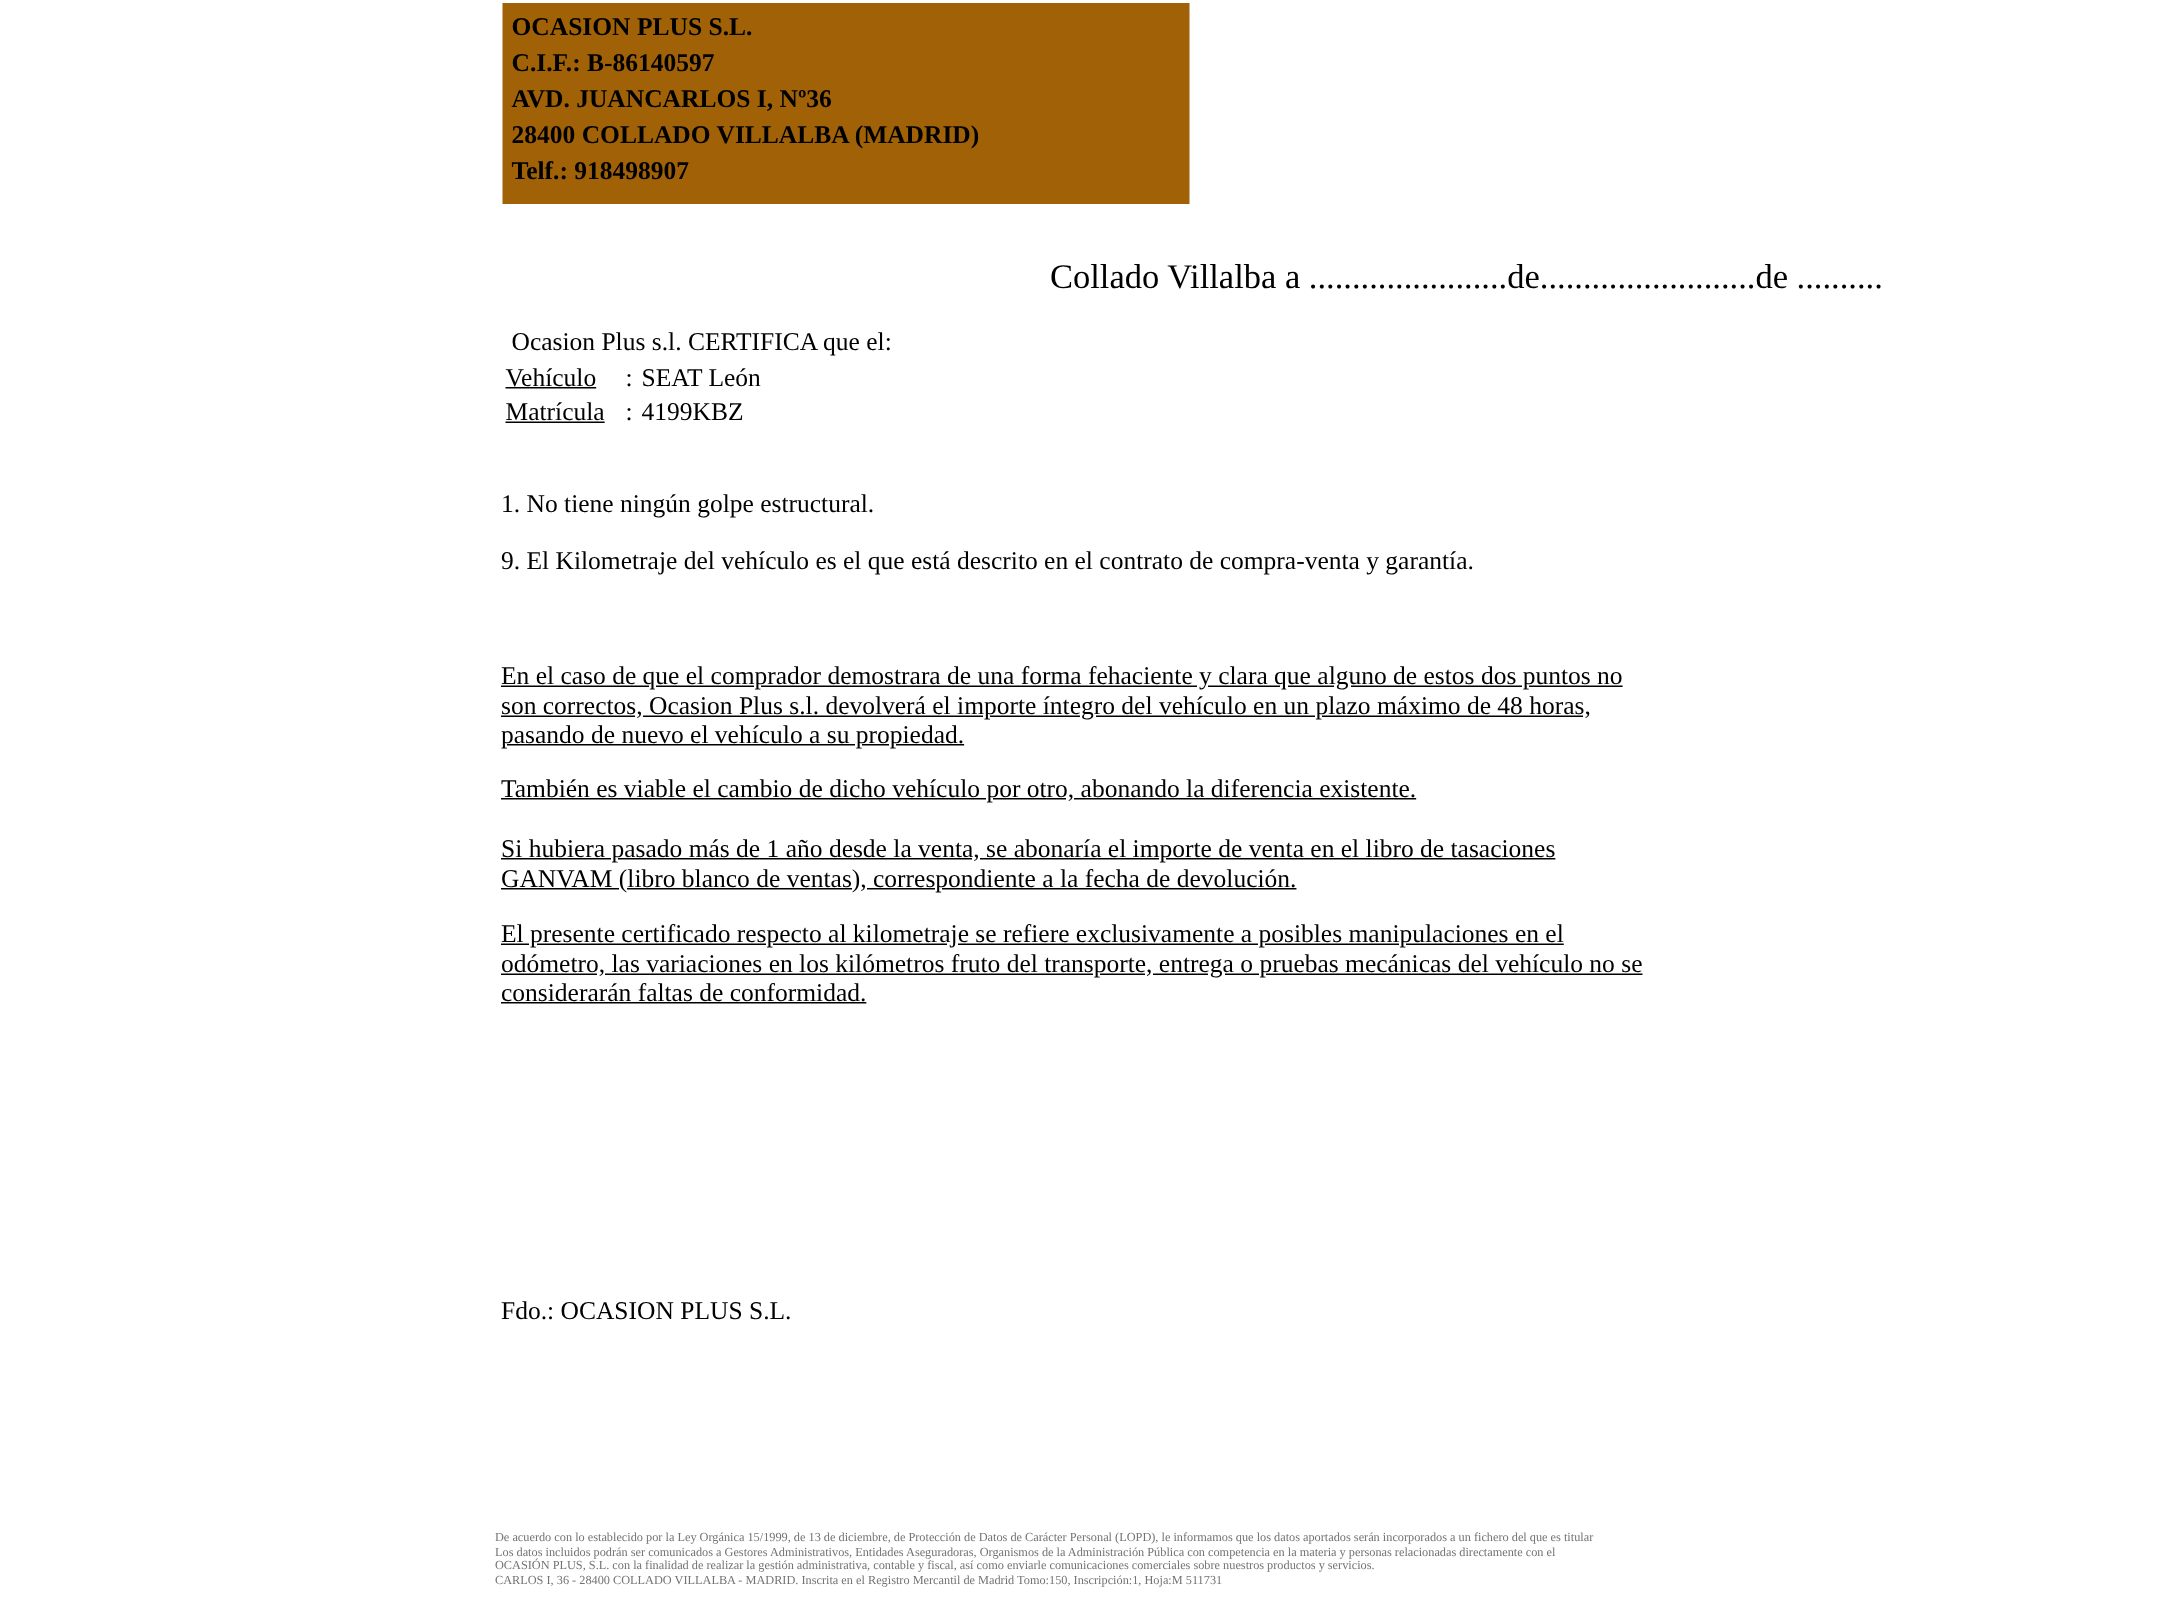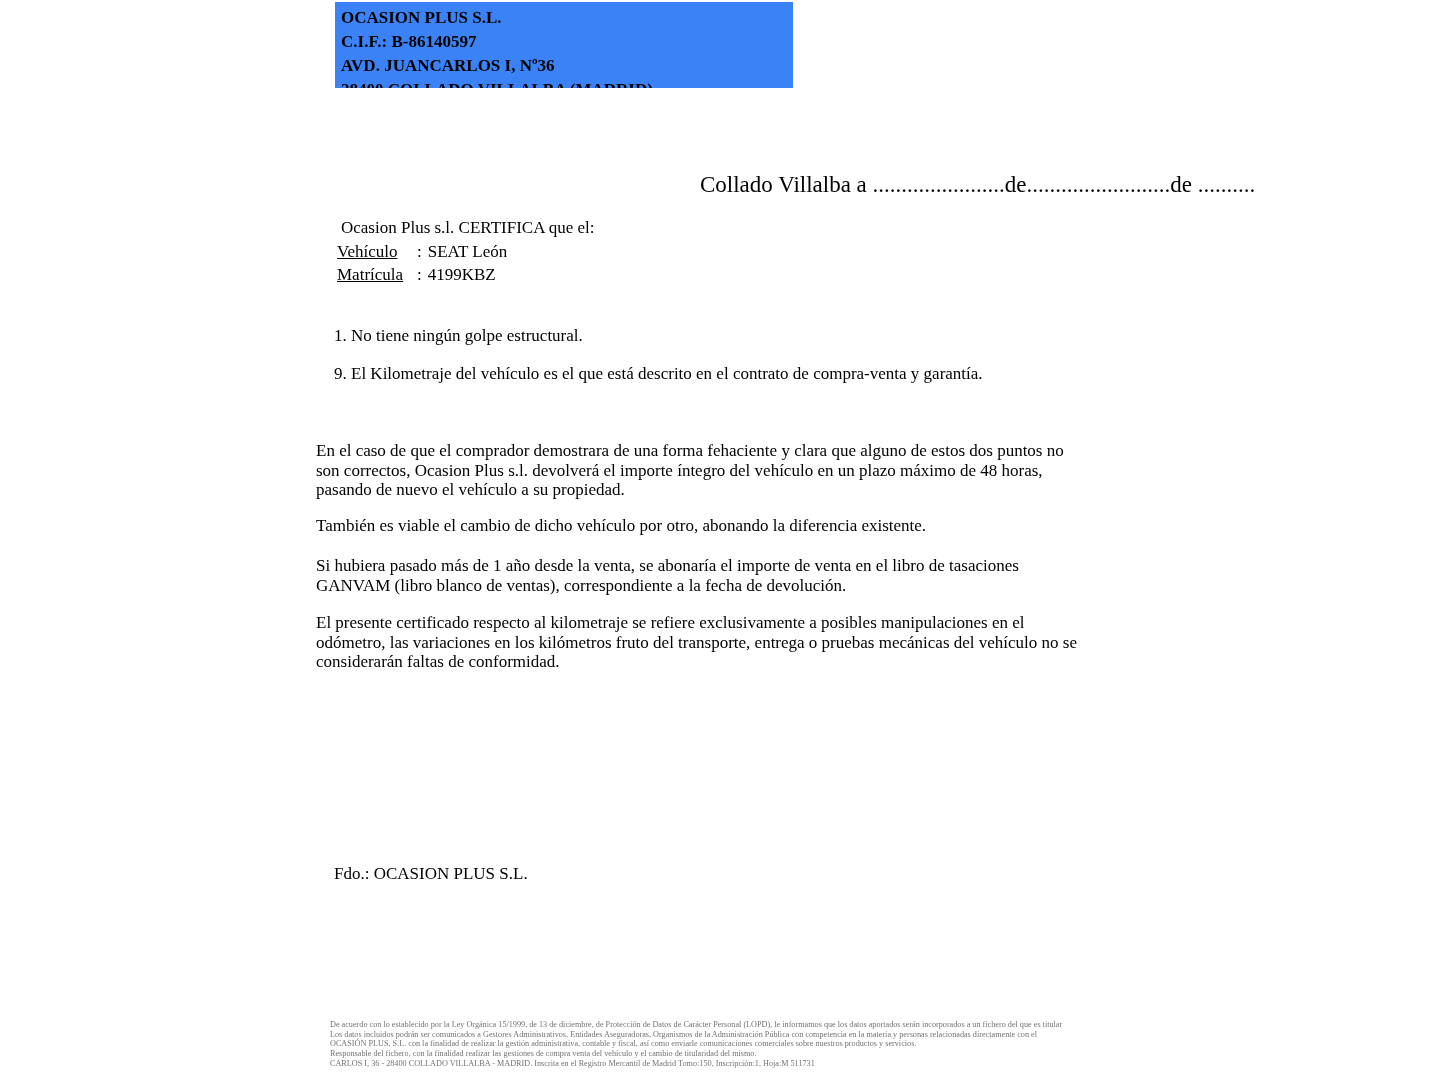--- a/index.html
+++ b/index.html
@@ -15,22 +15,22 @@
     color: #000000;
     overflow: hidden;
   }
   .abs { position: absolute; }
 
   
   .header-box {
     left: 335px;
     top: 2px;
     width: 458px;
-    height: 86px;
-    background: #3b82f6;
+    height: 134px;
+    background: #a16207;
     box-sizing: border-box;
     padding: 4px 0 0 6px;
     overflow: hidden;
   }
   .header-box .hline {
     font-weight: bold;
     font-size: 17px;
     line-height: 24px;
     white-space: nowrap;
   }
@@ -62,25 +62,26 @@
   .point {
     left: 334px;
     font-size: 17px;
     white-space: nowrap;
   }
   .point-1 { top: 326px; }
   .point-2 { top: 364px; }
 
   
   .para {
-    left: 316px;
+    left: 334px;
     width: 762px;
     font-size: 17px;
     line-height: 19.7px;
     text-align: left;
+    text-decoration: underline;
   }
   .para-1 { top: 441px; }
   .para-2 { top: 516px; }
   .para-3 { top: 556px; }
   .para-4 { top: 613px; }
 
   
   .signature {
     left: 334px;
     top: 864px;
@@ -131,15 +132,14 @@
 <div class="abs para para-2">También es viable el cambio de dicho vehículo por otro, abonando la diferencia existente.</div>
 <div class="abs para para-3">Si hubiera pasado más de 1 año desde la venta, se abonaría el importe de venta en el libro de tasaciones GANVAM (libro blanco de ventas), correspondiente a la fecha de devolución.</div>
 <div class="abs para para-4">El presente certificado respecto al kilometraje se refiere exclusivamente a posibles manipulaciones en el odómetro, las variaciones en los kilómetros fruto del transporte, entrega o pruebas mecánicas del vehículo no se considerarán faltas de conformidad.</div>
 
 <div class="abs signature">Fdo.: OCASION PLUS S.L.</div>
 
 <div class="abs legal">
   <div class="lline">De acuerdo con lo establecido por la Ley Orgánica 15/1999, de 13 de diciembre, de Protección de Datos de Carácter Personal (LOPD), le informamos que los datos aportados serán incorporados a un fichero del que es titular</div>
   <div class="lline">Los datos incluidos podrán ser comunicados a Gestores Administrativos, Entidades Aseguradoras, Organismos de la Administración Pública con competencia en la materia y personas relacionadas directamente con el</div>
   <div class="lline">OCASIÓN PLUS, S.L. con la finalidad de realizar la gestión administrativa, contable y fiscal, así como enviarle comunicaciones comerciales sobre nuestros productos y servicios.</div>
-  <div class="lline">Responsable del fichero, con la finalidad realizar las gestiones de compra venta del vehículo y el cambio de titularidad del mismo.</div>
   <div class="lline">CARLOS I, 36 - 28400 COLLADO VILLALBA - MADRID. Inscrita en el Registro Mercantil de Madrid Tomo:150, Inscripción:1, Hoja:M 511731</div>
 </div>
 
 </body></html>

